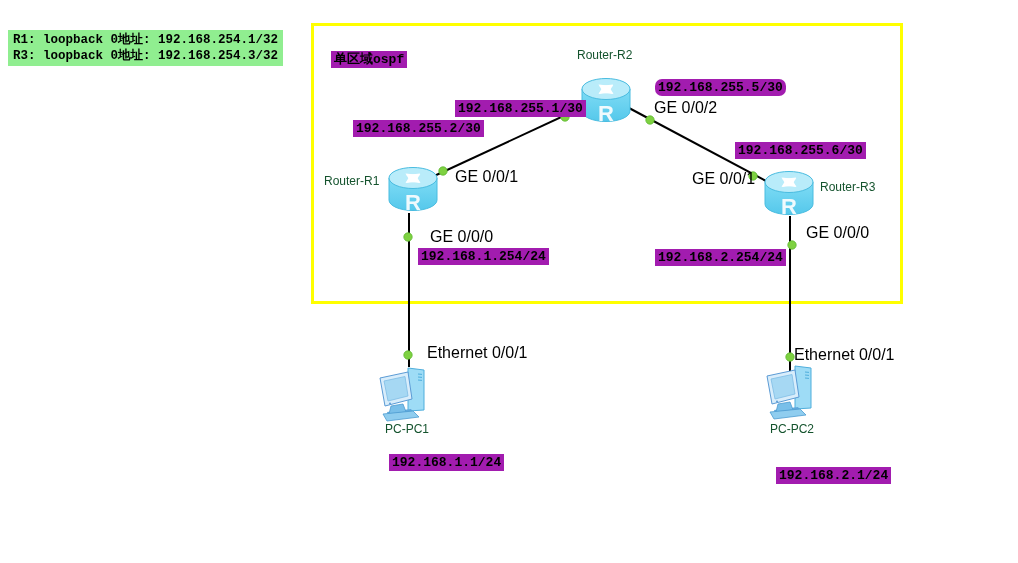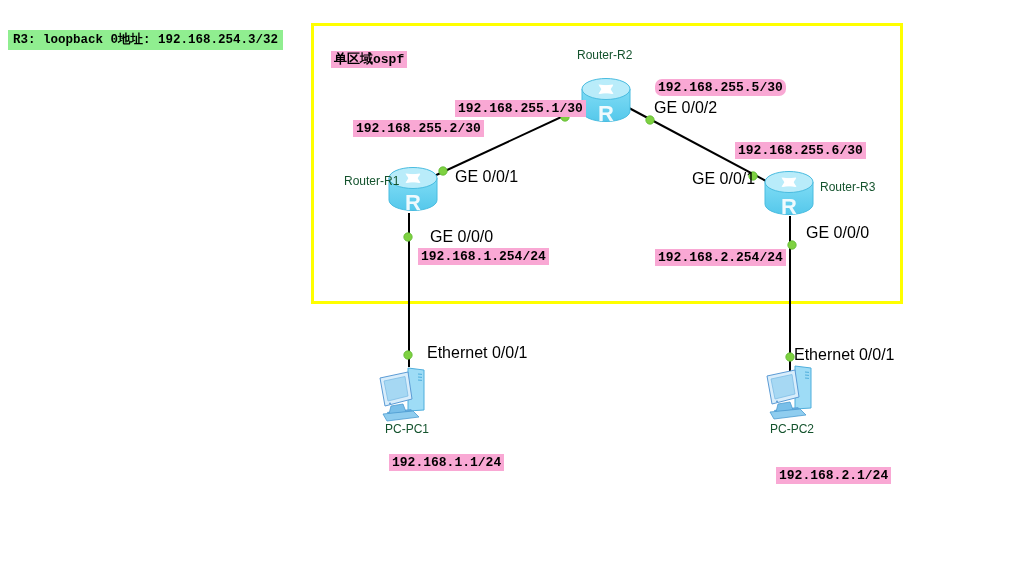--- a/index.html
+++ b/index.html
@@ -12,21 +12,21 @@
     left:8px;top:30px;background:#90EE90;padding:2px 5px;
     font-family:"Liberation Mono","DejaVu Sans Mono",monospace;
     font-weight:bold;font-size:12.5px;line-height:16px;color:#000;
     white-space:nowrap;
   }
   #area-box{
     left:311px;top:23px;width:586px;height:275px;
     border:3px solid #FFFF00;background:transparent;
   }
   .ip-label{
-    background:#f9a8d4;color:#000;padding:1px 3px;white-space:nowrap;
+    background:#a21caf;color:#000;padding:1px 3px;white-space:nowrap;
     font-family:"Liberation Mono","DejaVu Sans Mono",monospace;
     font-weight:bold;font-size:13px;line-height:15px;
   }
   .if-label{
     color:#000;font-size:16px;line-height:12px;white-space:nowrap;
   }
   .dev-label{
     color:#14532d;font-size:12px;line-height:13px;white-space:nowrap;
   }
   #links-layer{left:0;top:0;}
@@ -52,20 +52,21 @@
       <circle cx="650" cy="120" r="4.2"></circle>
       <circle cx="753" cy="176" r="4.2"></circle>
       <circle cx="408" cy="237" r="4.2"></circle>
       <circle cx="408" cy="355" r="4.2"></circle>
       <circle cx="792" cy="245" r="4.2"></circle>
       <circle cx="790" cy="357" r="4.2"></circle>
     </g>
   </svg>
 
   <div id="legend" class="abs">
+    <div>R1: loopback 0地址: 192.168.254.1/32</div>
     <div>R3: loopback 0地址: 192.168.254.3/32</div>
   </div>
 
   <div class="abs ip-label" style="left:331px;top:51px;">单区域ospf</div>
 
   <svg class="abs" style="left:575px;top:75px;" width="62" height="50" viewBox="0 0 62 50">
     <defs>
       <linearGradient id="rb2" x1="0" y1="0" x2="0" y2="1">
         <stop offset="0" stop-color="#7FDCF5"></stop>
           <stop offset="1" stop-color="#55C8EB"></stop>
@@ -95,21 +96,21 @@
       </marker>
     </defs>
     <path d="M7 14 L7 36 A24 10.5 0 0 0 55 36 L55 14 Z" fill="url(#rb1)" stroke="#49BCE0" stroke-width="1"></path>
     <ellipse cx="31" cy="14" rx="24" ry="10.5" fill="#B9ECFA" stroke="#49BCE0" stroke-width="1"></ellipse>
     <g stroke="#FFFFFF" stroke-width="2">
       <line x1="25" y1="18" x2="37" y2="10.5" marker-start="url(#mk1)" marker-end="url(#mk1)"></line>
       <line x1="25" y1="10.5" x2="37" y2="18" marker-start="url(#mk1)" marker-end="url(#mk1)"></line>
     </g>
     <text x="31" y="46" text-anchor="middle" font-family="Liberation Sans,sans-serif" font-size="22" font-weight="bold" fill="#FFFFFF" opacity="0.9">R</text>
   </svg>
-  <div class="abs dev-label" style="left:324px;top:175px;margin-left:20px;">Router-R1</div>
+  <div class="abs dev-label" style="left:324px;top:175px;">Router-R1</div>
 
   <svg class="abs" style="left:758px;top:168px;" width="62" height="50" viewBox="0 0 62 50">
     <defs>
       <linearGradient id="rb3" x1="0" y1="0" x2="0" y2="1">
         <stop offset="0" stop-color="#7FDCF5"></stop>
           <stop offset="1" stop-color="#55C8EB"></stop>
       </linearGradient>
       <marker id="mk3" viewBox="0 0 10 10" refX="8" refY="5" markerWidth="4.5" markerHeight="4.5" orient="auto-start-reverse">
         <path d="M0 0 L10 5 L0 10 Z" fill="#FFFFFF"></path>
       </marker>

